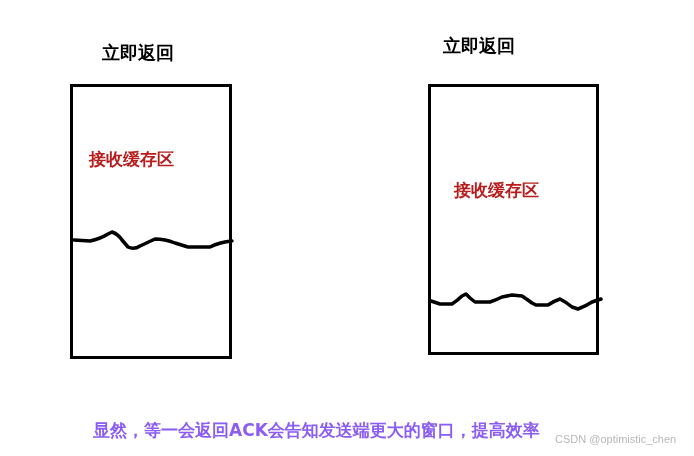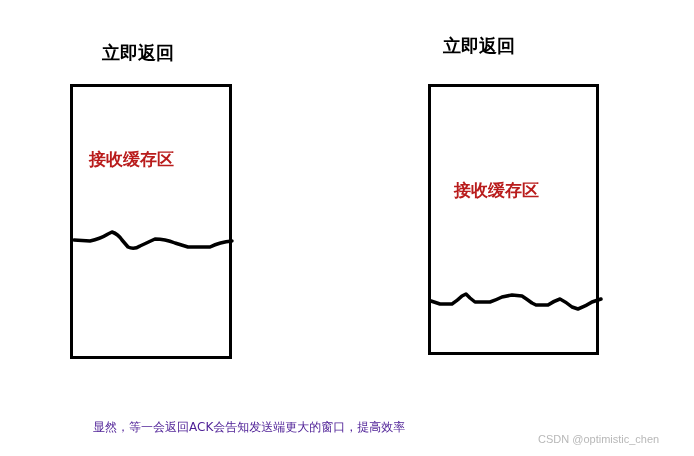--- a/index.html
+++ b/index.html
@@ -1,21 +1,21 @@
 <!DOCTYPE html>
 <html><head>
 <meta charset="utf-8">
 <style>
   html, body { margin: 0; padding: 0; background: #ffffff; }
   body { width: 694px; height: 456px; position: relative; overflow: hidden;
          font-family: "DejaVu Sans", "Liberation Sans", sans-serif; }
   .title { position: absolute; font-weight: bold; font-size: 18px; color: #000; white-space: nowrap; }
   .box { position: absolute; border: 3px solid #000; box-sizing: border-box; background: #fff; }
   .label { position: absolute; font-weight: bold; font-size: 17px; color: #b91c1c; white-space: nowrap; }
-  .caption { position: absolute; font-weight: normal; font-size: 12px; color: #4c1d95; white-space: nowrap; }
+  .caption { position: absolute; font-weight: bold; font-size: 17px; color: #8b5cf6; white-space: nowrap; }
   .watermark { position: absolute; font-size: 11px; color: #b8b8b8; white-space: nowrap;
                font-family: "Liberation Sans", sans-serif; }
   svg.wave { position: absolute; left: 0; top: 0; overflow: visible; }
 </style>
 </head>
 <body>
 
 <div class="title" style="left:102px; top:41px;">立即返回</div>
 <div class="box" style="left:70px; top:84px; width:162px; height:275px;"></div>
 <div class="label" style="left:89px; top:148px;">接收缓存区</div>
@@ -23,13 +23,13 @@
 <div class="title" style="left:443px; top:34px;">立即返回</div>
 <div class="box" style="left:428px; top:84px; width:171px; height:271px;"></div>
 <div class="label" style="left:454px; top:179px;">接收缓存区</div>
 
 <svg class="wave" width="694" height="456">
   <path d="M74 240 L90 241 Q100 239 108 234 L112 232 Q118 234 122 240 L128 247 Q134 250 140 246 L155 239 Q165 239 175 243 L188 247 L210 247 Q220 242 232 241" fill="none" stroke="#000" stroke-width="3.5" stroke-linecap="round" stroke-linejoin="round"></path>
   <path d="M431 301 L440 304 L452 304 Q458 300 462 296 L466 294 L470 298 L475 302 L490 302 Q496 300 502 297 L512 295 L522 296 Q528 300 532 303 L536 305 L548 305 Q554 301 560 299 Q566 302 572 307 L578 309 Q586 306 592 302 L601 299" fill="none" stroke="#000" stroke-width="3.5" stroke-linecap="round" stroke-linejoin="round"></path>
 </svg>
 
 <div class="caption" style="left:93px; top:419px;">显然，等一会返回ACK会告知发送端更大的窗口，提高效率</div>
-<div class="watermark" style="left:538px; top:433px;">CSDN @optimistic_chen</div>
+<div class="watermark" style="left:555px; top:433px;">CSDN @optimistic_chen</div>
 
 </body></html>

